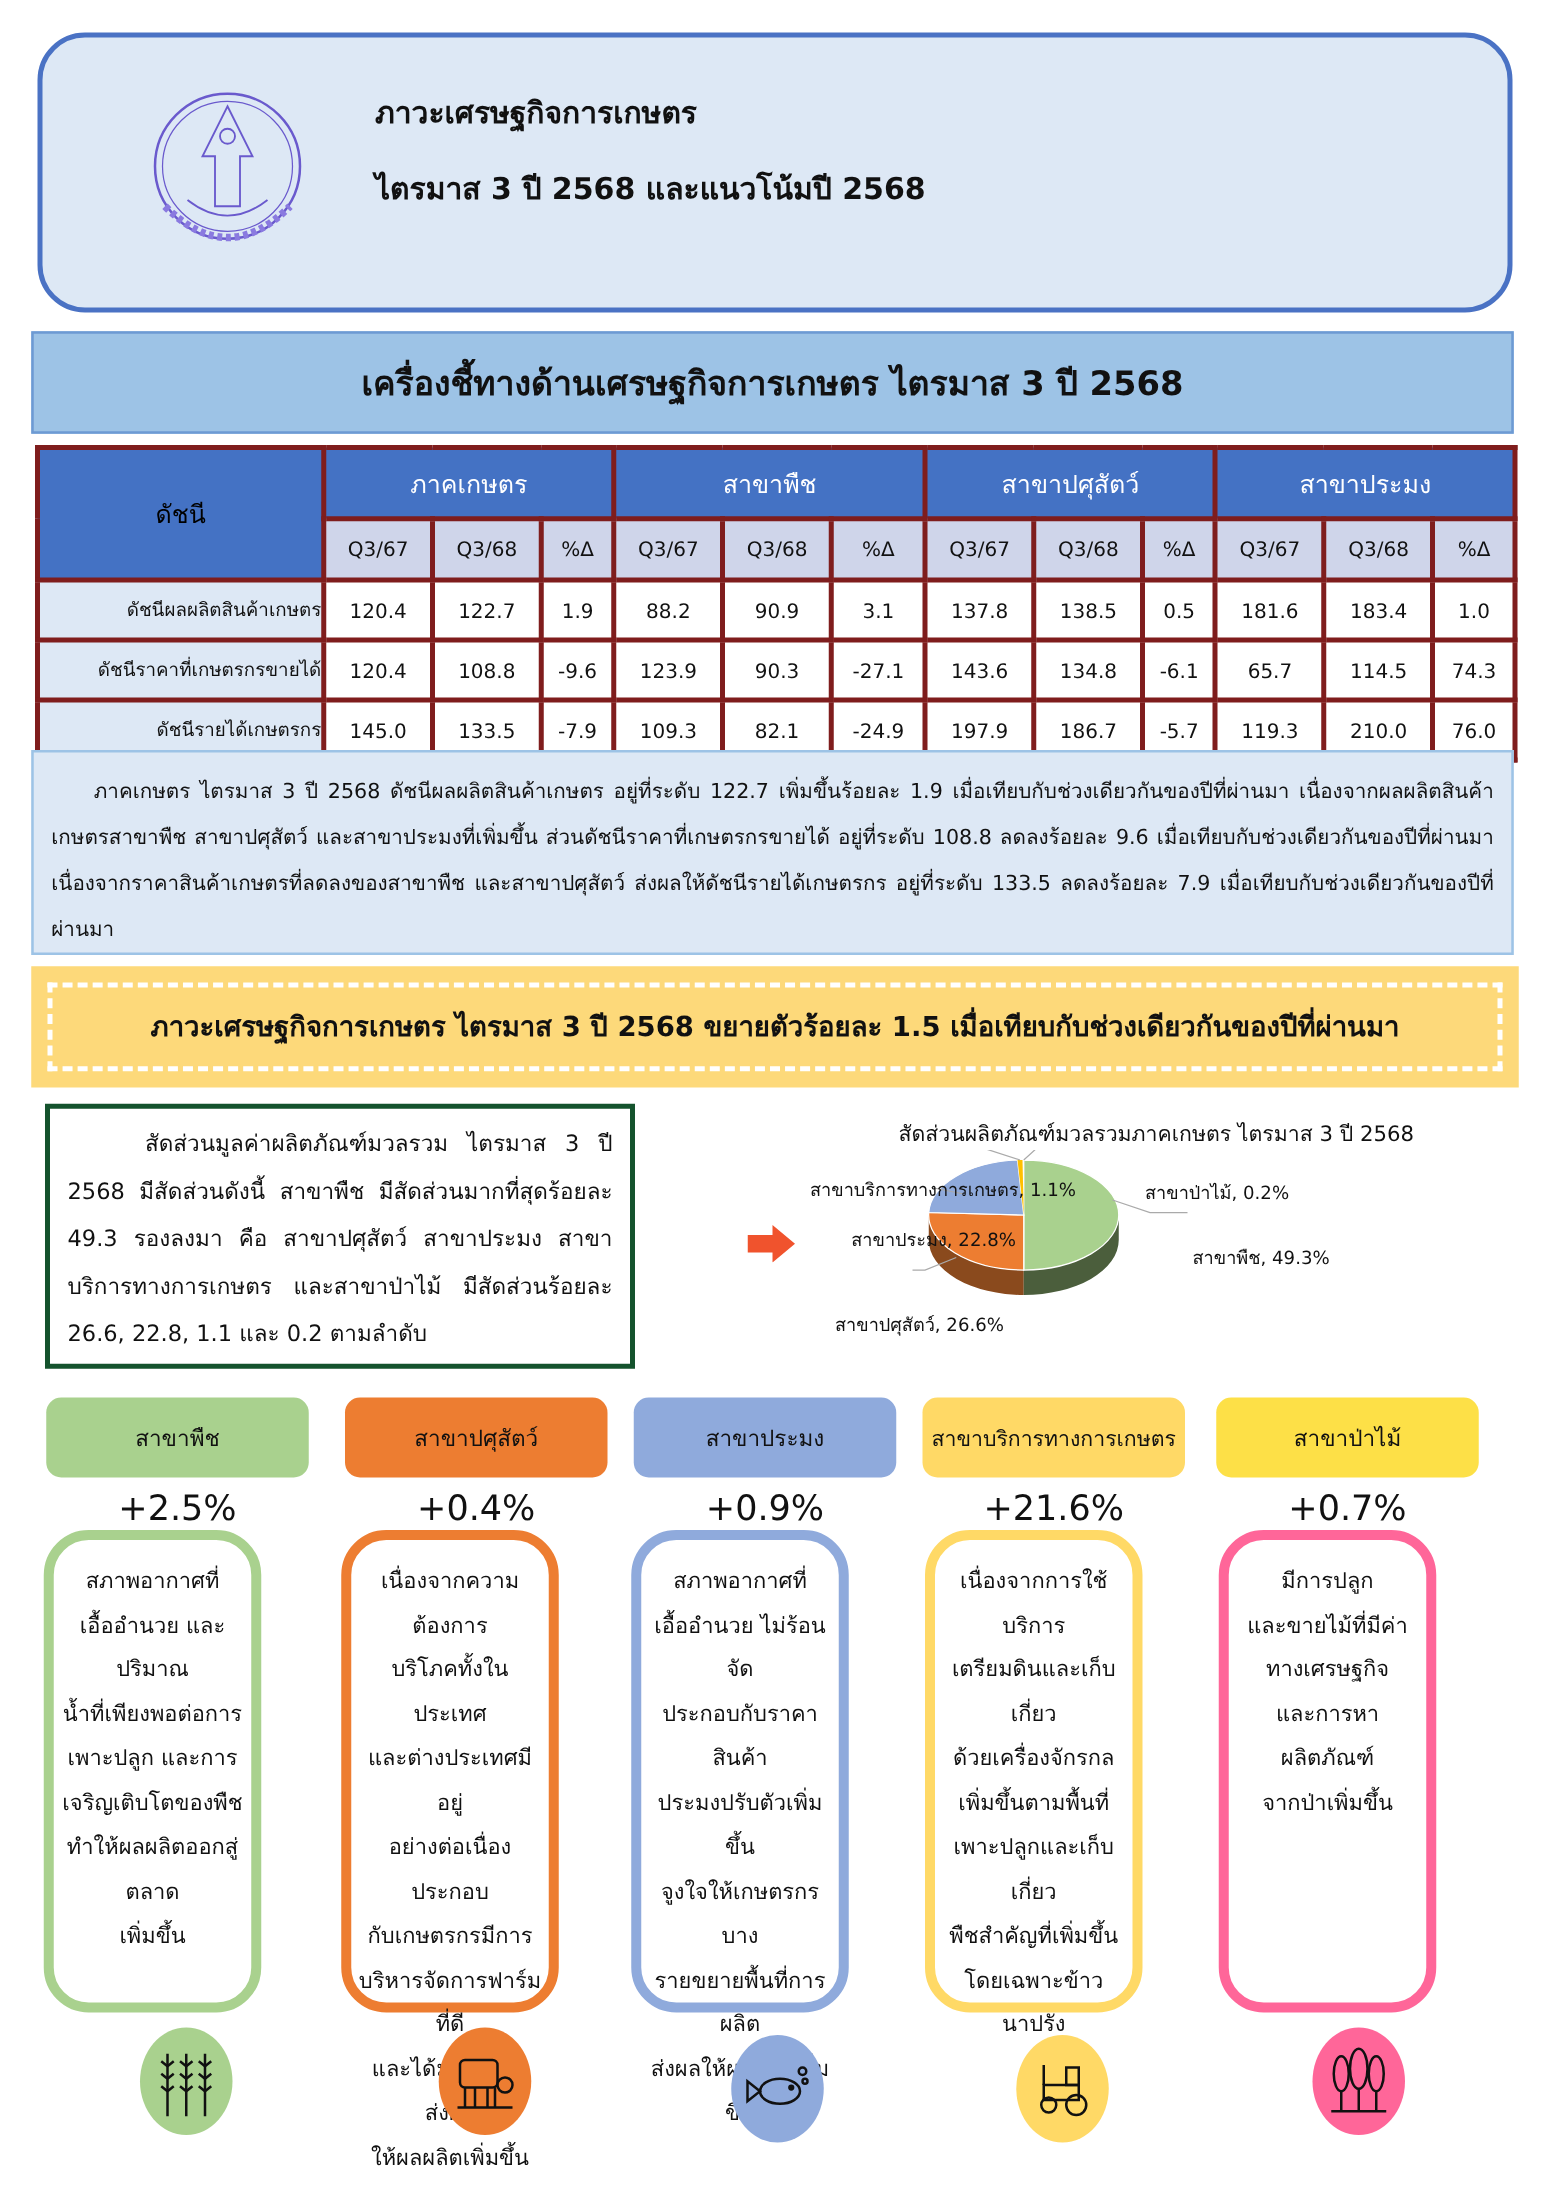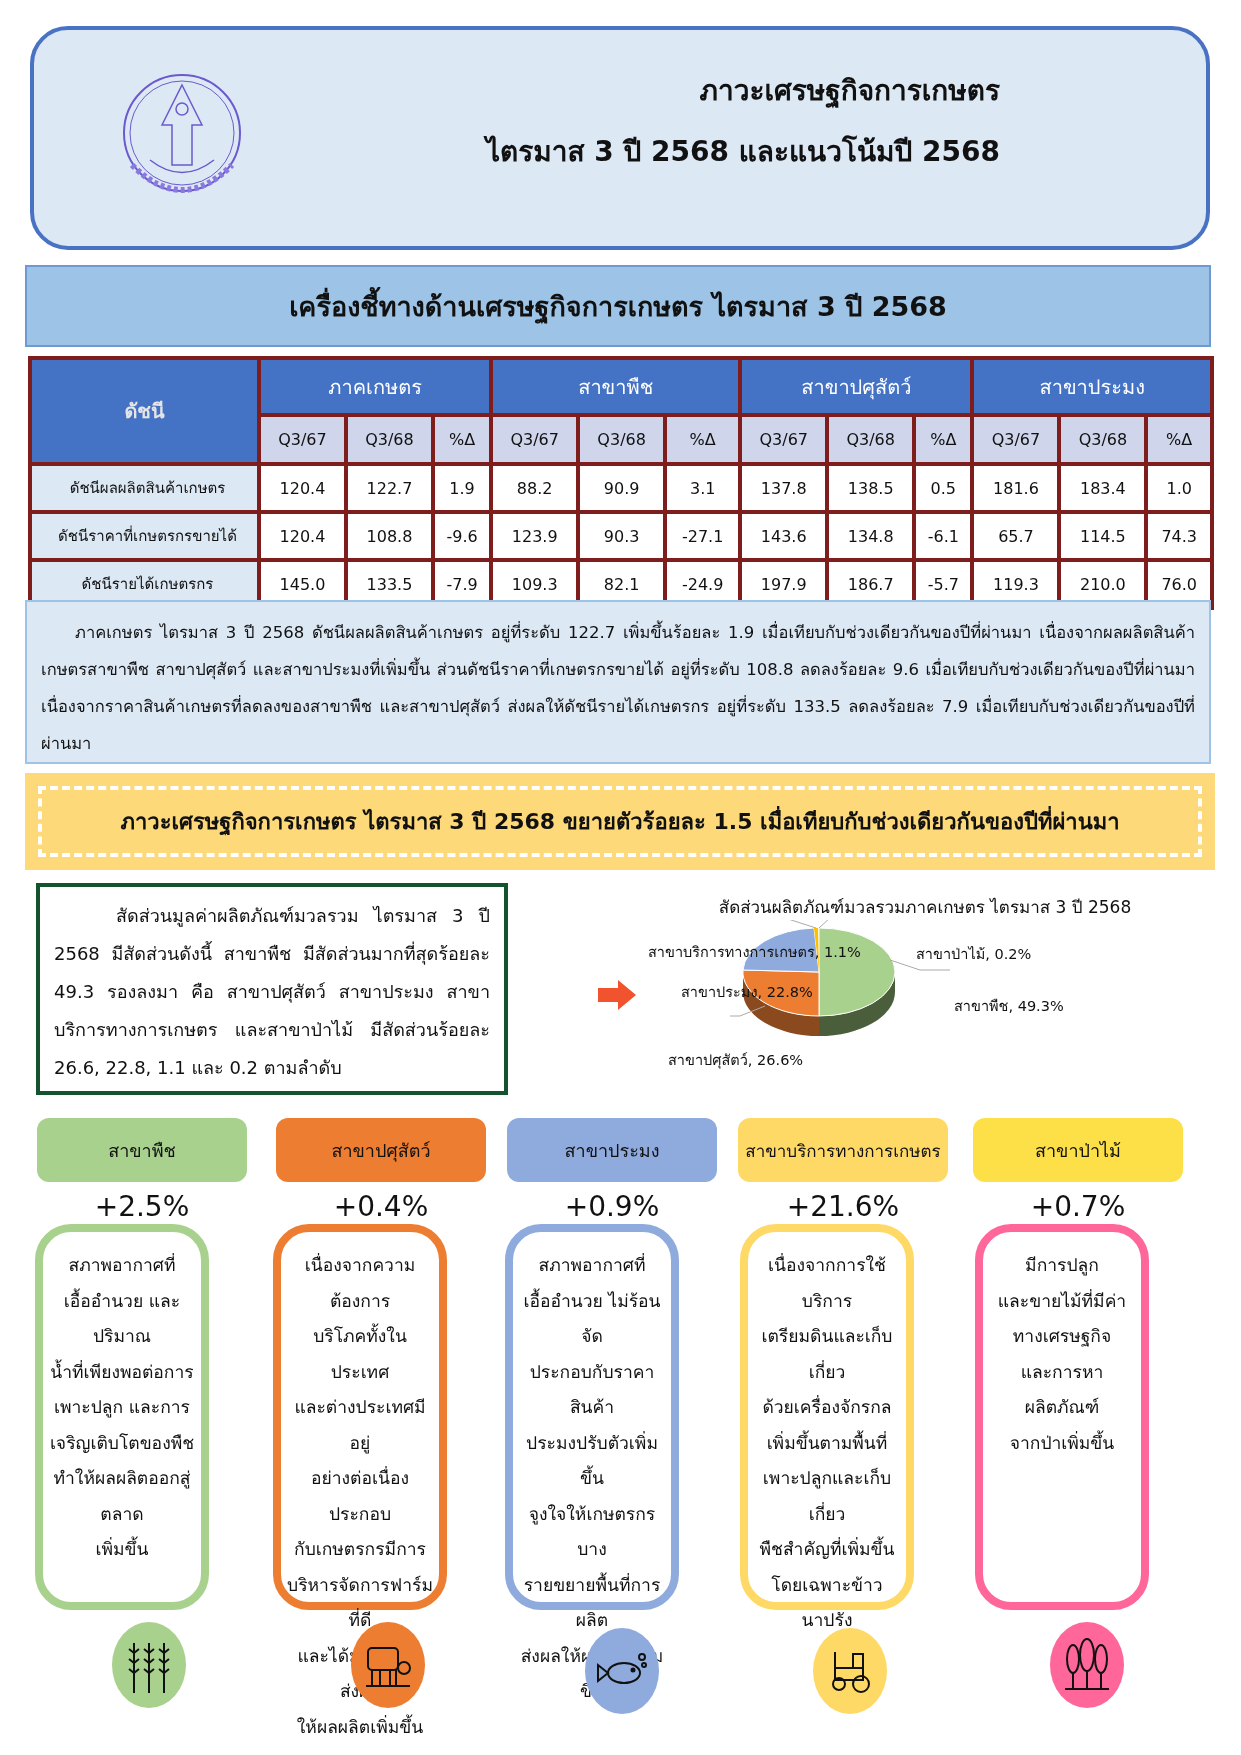--- a/index.html
+++ b/index.html
@@ -1,31 +1,31 @@
 <!DOCTYPE html>
 <html><head>
 <meta charset="utf-8">
 <style>
   html,body{margin:0;padding:0;background:#fff;}
   body{width:1241px;height:1755px;position:relative;font-family:"DejaVu Sans","Liberation Sans",sans-serif;color:#111;overflow:hidden;}
   .abs{position:absolute;}
   
   .header-box{left:30px;top:26px;width:1180px;height:224px;background:#dde8f5;border:4px solid #4a72c4;border-radius:38px;box-sizing:border-box;}
   .logo{left:110px;top:65px;width:162px;height:160px;}
-  .header-title{left:300px;top:60px;width:700px;text-align:right;font-weight:bold;font-size:28px;line-height:61px;}
+  .header-title{left:300px;top:60px;width:700px;text-align:left;font-weight:bold;font-size:24px;line-height:61px;}
   
   .banner{left:25px;top:265px;width:1186px;height:82px;background:#9dc3e6;border:2px solid #6d9ad3;box-sizing:border-box;display:flex;align-items:center;justify-content:center;font-weight:bold;font-size:27px;}
   
   table.idx{position:absolute;left:28px;top:356px;width:1186px;border-collapse:collapse;font-size:16px;}
   table.idx td,table.idx th{border:4px solid #7f1d1d;text-align:center;padding:0;}
   table.idx th.grp{background:#4472c4;color:#fff;font-weight:normal;font-size:20px;height:53px;}
-  table.idx th.idxh{background:#4472c4;color:#e5e5e5;font-weight:bold;font-size:20px;width:225px;}
+  table.idx th.idxh{background:#4472c4;color:#000000;font-weight:normal;font-size:20px;width:225px;}
   table.idx th.sub{background:#cfd5ea;font-weight:normal;height:45px;font-size:16px;}
   table.idx td{height:44px;background:#fff;}
-  table.idx td.rowlabel{background:#dde8f5;text-align:center;padding-left:6px;font-size:15px;}
+  table.idx td.rowlabel{background:#dde8f5;text-align:right;padding-left:6px;font-size:15px;}
   
   .summary{left:25px;top:600px;width:1186px;height:164px;background:#dde8f5;border:2px solid #9dc3e6;box-sizing:border-box;padding:12px 14px 0 14px;font-size:16.5px;line-height:37px;text-align:justify;text-indent:34px;}
   
   .callout{left:25px;top:773px;width:1190px;height:97px;background:#fdd97a;box-sizing:border-box;padding:13px;}
   .callout-inner{width:100%;height:100%;border:4px dashed #fff;box-sizing:border-box;display:flex;align-items:center;justify-content:center;font-weight:bold;font-size:22px;}
   
   .share-box{left:36px;top:883px;width:472px;height:212px;border:4px solid #14532d;box-sizing:border-box;padding:10px 14px;font-size:18px;line-height:38px;}
   .share-box p{margin:0;text-indent:62px;text-align:justify;}
   .arrow{left:598px;top:980px;}
   

